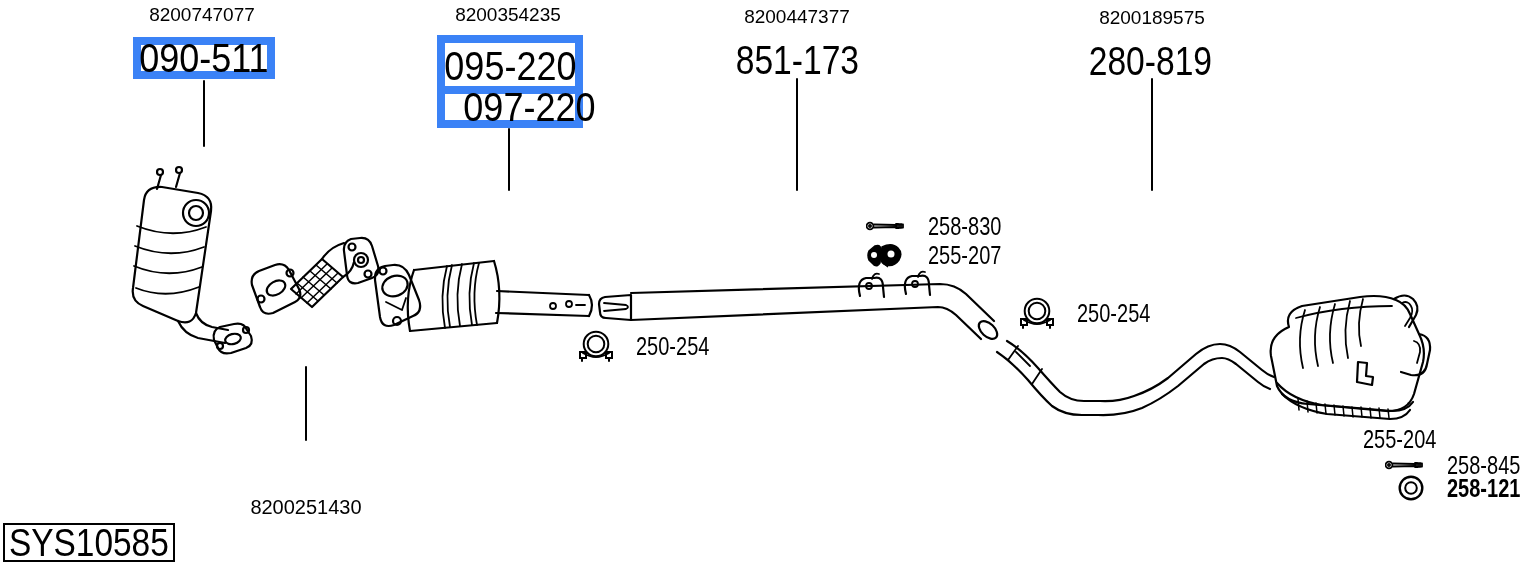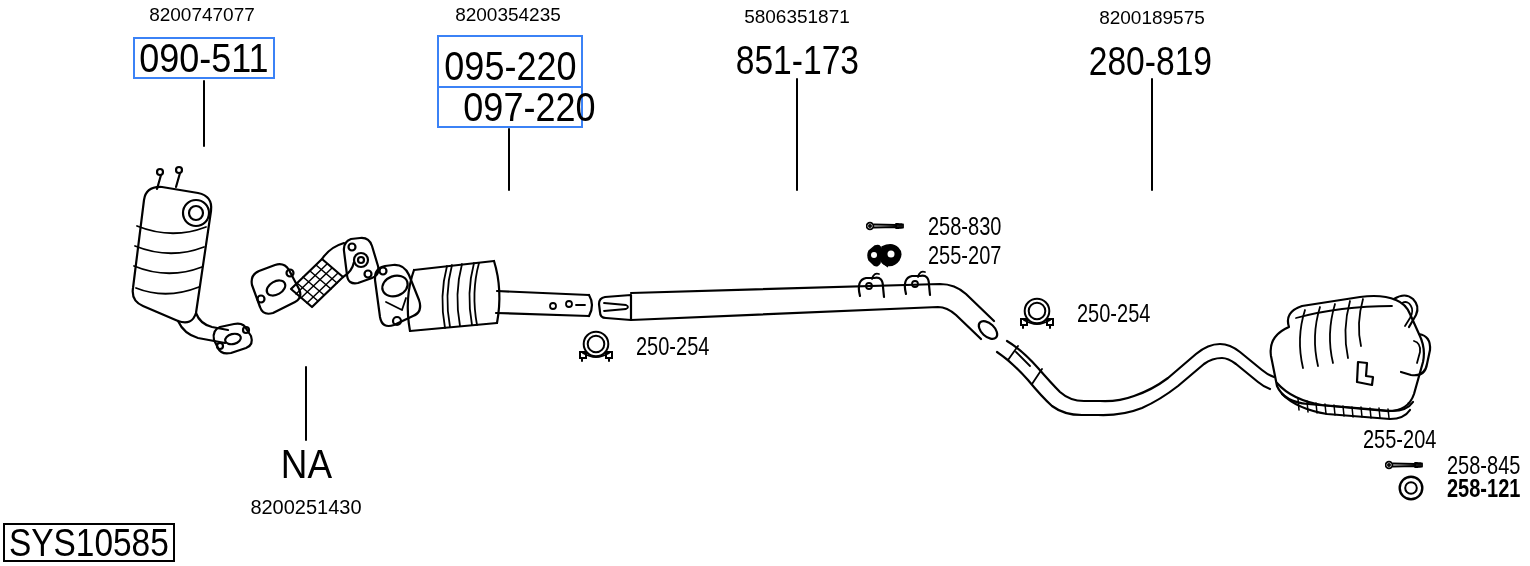--- a/index.html
+++ b/index.html
@@ -2,21 +2,21 @@
 <html><head>
 <meta charset="utf-8">
 <style>
   html,body{margin:0;padding:0;background:#fff;}
   .stage{position:relative;width:1530px;height:566px;background:#fff;overflow:hidden;
          font-family:"Liberation Sans",sans-serif;color:#000;border-radius:9px;}
   .abs{position:absolute;}
   svg{display:block;}
   .art{position:absolute;left:0;top:0;}
   .oe-ref{font-size:19px;text-align:center;white-space:nowrap;}
-  .code-box{border:2px solid #3b82f6;box-sizing:border-box;display:flex;align-items:center;
+  .code-box{border:8px solid #3b82f6;box-sizing:border-box;display:flex;align-items:center;
             justify-content:center;background:#fff;}
   .code-txt{font-size:40px;line-height:1;transform:scaleX(0.9);transform-origin:center center;white-space:nowrap;}
   .big-code{font-size:40px;line-height:1;text-align:center;}
   .big-code .code-txt{display:inline-block;transform:scaleX(0.84);}
   .na-label{font-size:41px;line-height:1;text-align:center;}
   .na-label span{display:inline-block;transform:scaleX(0.9);}
   .sys-box{border:2px solid #000;box-sizing:border-box;display:flex;align-items:center;justify-content:center;}
   .sys-txt{font-size:38px;line-height:1;transform:scaleX(0.88);white-space:nowrap;}
   .callout{display:flex;align-items:center;gap:22px;}
   .co-label{font-size:25px;line-height:1;transform:scaleX(0.8);transform-origin:left center;white-space:nowrap;}
@@ -134,21 +134,21 @@
   </div>
 
   <div class="abs oe-ref" style="left:408px;top:4px;width:200px;">8200354235</div>
   <div class="abs code-box" style="left:437px;top:35px;width:146px;height:61px;">
     <span class="code-txt">095-220</span>
   </div>
   <div class="abs code-box" style="left:437px;top:86px;width:146px;height:42px;padding-left:39px;">
     <span class="code-txt">097-220</span>
   </div>
 
-  <div class="abs oe-ref" style="left:697px;top:6px;width:200px;">5806351871</div>
+  <div class="abs oe-ref" style="left:697px;top:6px;width:200px;">8200447377</div>
   <div class="abs big-code" style="left:697px;top:40px;width:200px;">
     <span class="code-txt">851-173</span>
   </div>
 
   <div class="abs oe-ref" style="left:1052px;top:7px;width:200px;">8200189575</div>
   <div class="abs big-code" style="left:1050px;top:41px;width:200px;">
     <span class="code-txt">280-819</span>
   </div>
 
   <div class="abs callout" style="left:866px;top:213px;height:26px;">
@@ -221,22 +221,19 @@
   </div>
 
   <div class="abs callout" style="left:1397px;top:474px;height:28px;font-weight:bold;">
     <svg width="28" height="28" viewBox="0 0 28 28" fill="none" stroke="#000">
       <circle cx="14" cy="14" r="11.3" stroke-width="2.4"></circle>
       <circle cx="14" cy="14" r="5.8" stroke-width="2"></circle>
     </svg>
     <span class="co-label">258-121</span>
   </div>
 
-  <div class="abs na-label" style="left:256px;top:444px;width:100px;">
-    <span>NA</span>
-  </div>
   <div class="abs oe-ref" style="left:206px;top:496px;width:200px;font-size:20px;">8200251430</div>
 
   <div class="abs sys-box" style="left:3px;top:523px;width:172px;height:39px;">
     <span class="sys-txt">SYS10585</span>
   </div>
 
 </div>
 
 </body></html>

